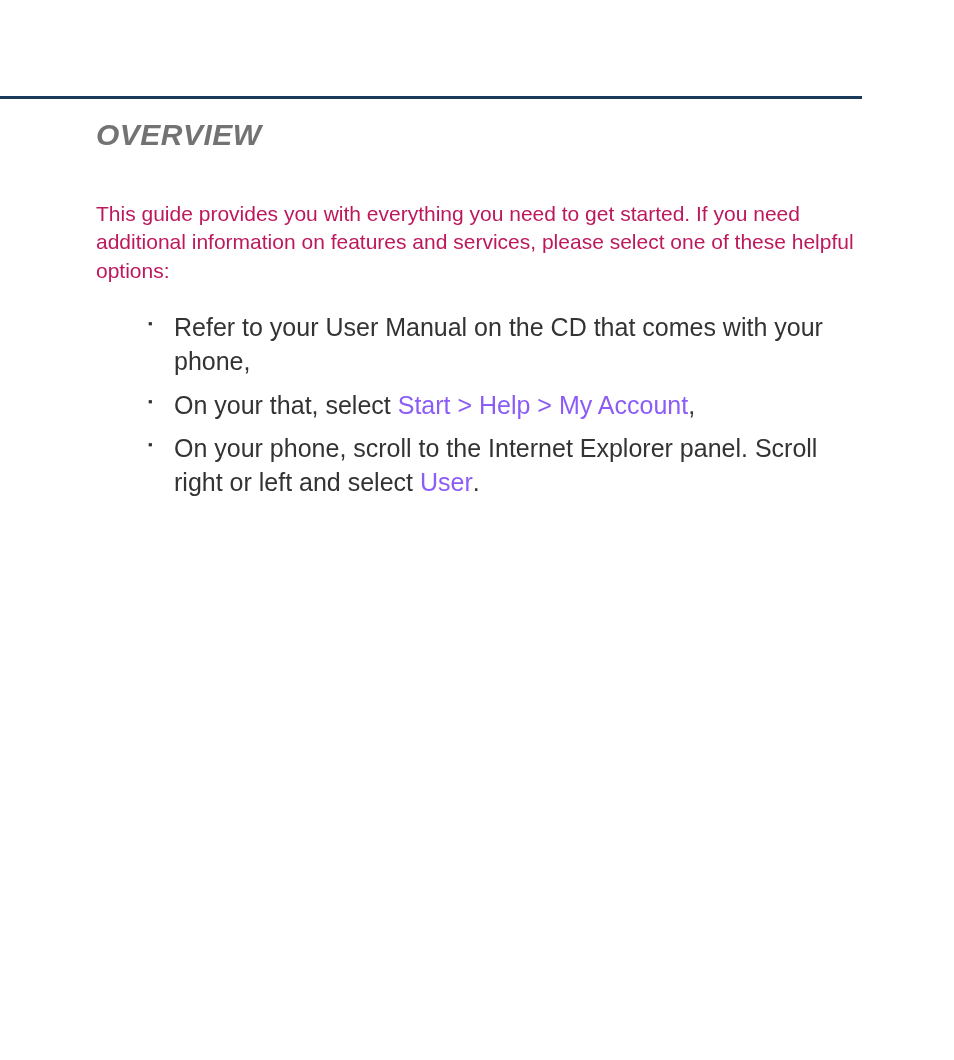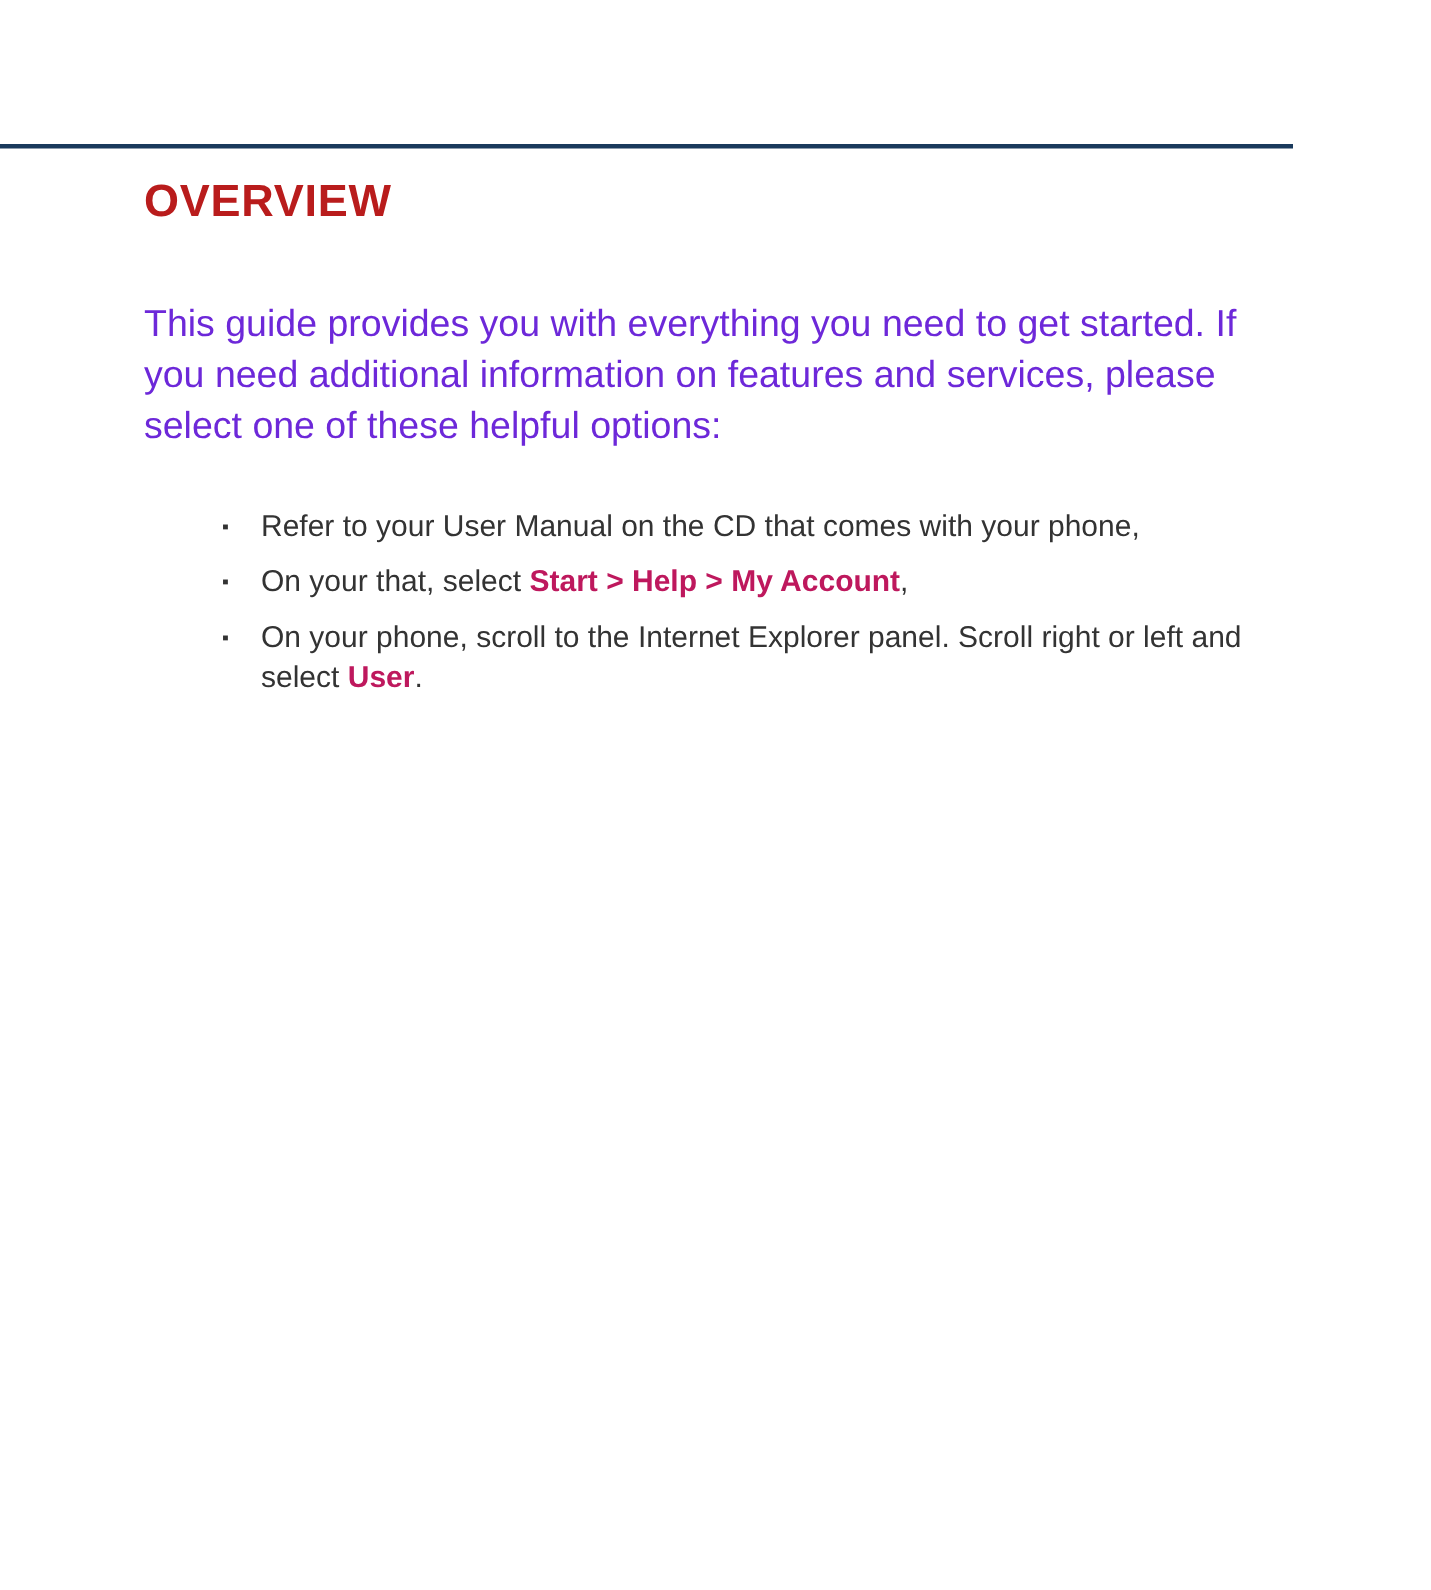--- a/index.html
+++ b/index.html
@@ -24,54 +24,55 @@
     }
     .content {
       position: absolute;
       top: 118px;
       left: 96px;
       width: 770px;
     }
     .heading {
       font-size: 30px;
       font-weight: bold;
-      color: #b91c1c;
+      color: #737373;
       letter-spacing: 0.5px;
       margin-bottom: 48px;
+      font-style: italic;
     }
     .intro {
-      font-size: 25px;
-      color: #6d28d9;
+      font-size: 21px;
+      color: #be185d;
       line-height: 1.35;
-      margin-bottom: 37px;
+      margin-bottom: 26px;
       font-weight: 300;
     }
     .bullet-list {
       list-style: none;
       padding-left: 78px;
     }
     .bullet-list li {
       position: relative;
-      font-size: 20px;
+      font-size: 25px;
       color: #333333;
       line-height: 1.35;
       margin-bottom: 10px;
       font-weight: 300;
     }
     .bullet-list li::before {
       content: "▪";
       position: absolute;
       left: -26px;
       top: 4px;
       font-size: 13px;
       color: #333333;
     }
     .bold {
-      font-weight: bold;
-      color: #be185d;
+      font-weight: normal;
+      color: #8b5cf6;
     }
   </style>
 </head>
 <body>
 
 <div class="divider"></div>
 
 <div class="content">
   <h1 class="heading">OVERVIEW</h1>
 

